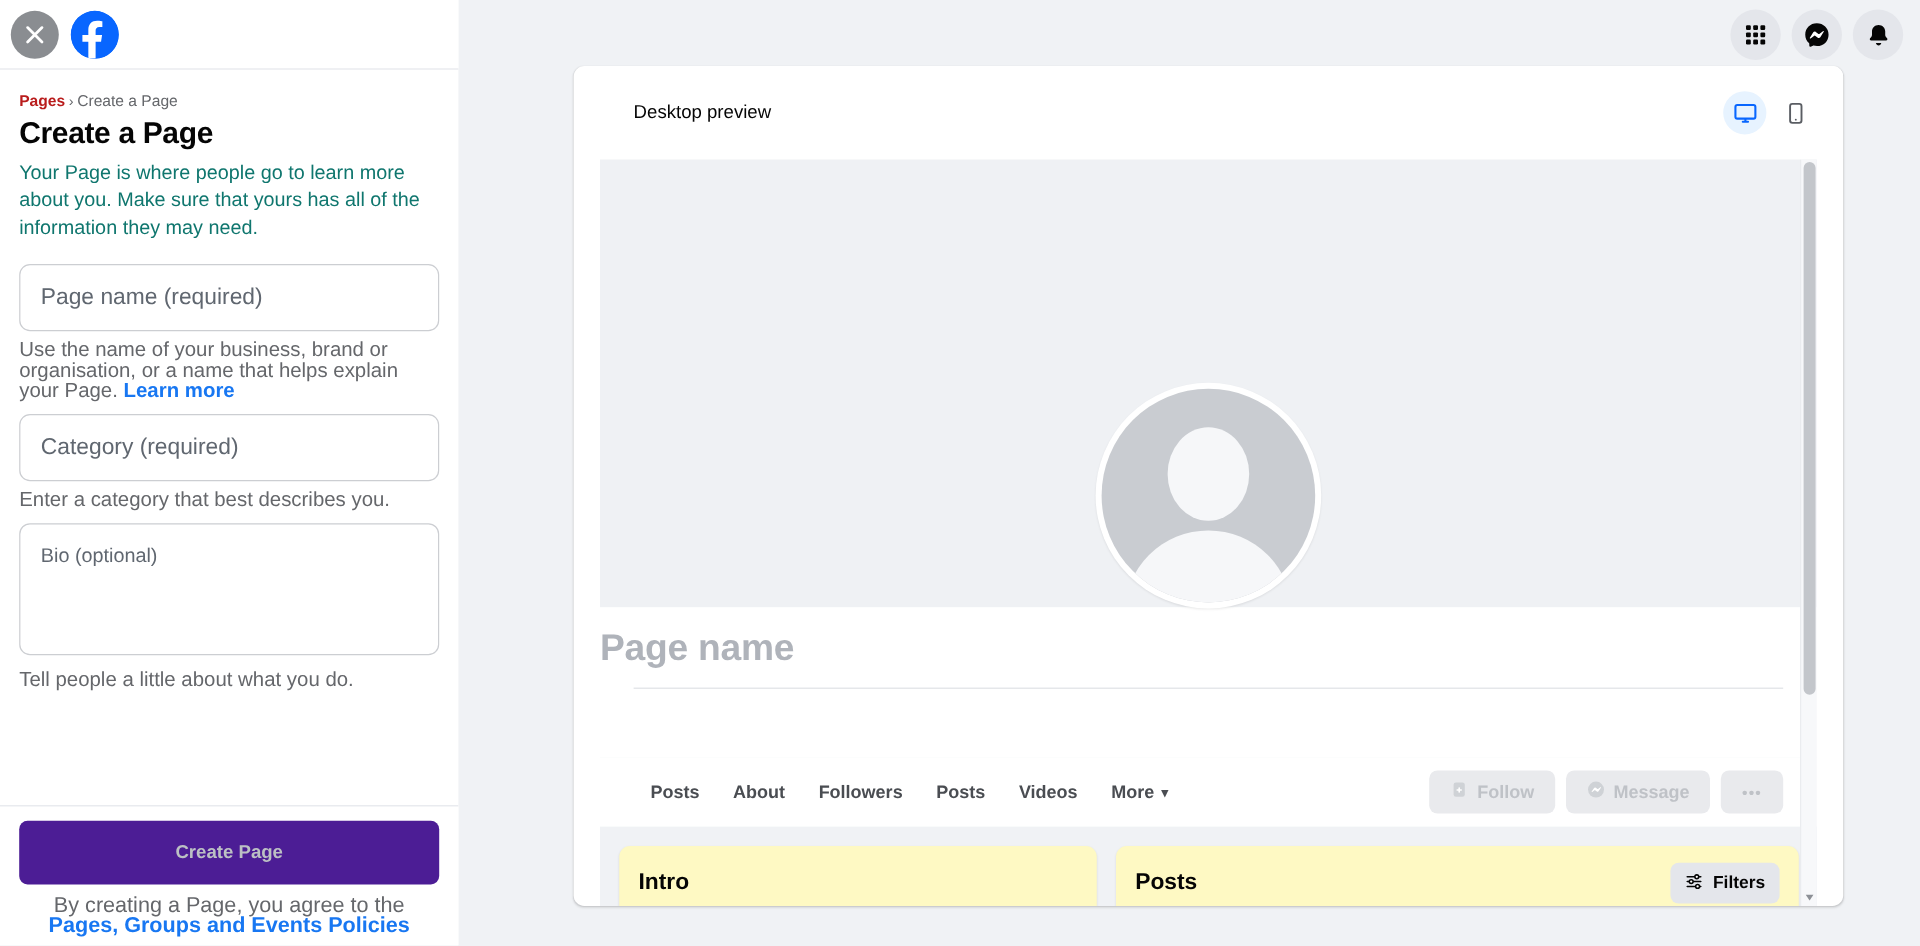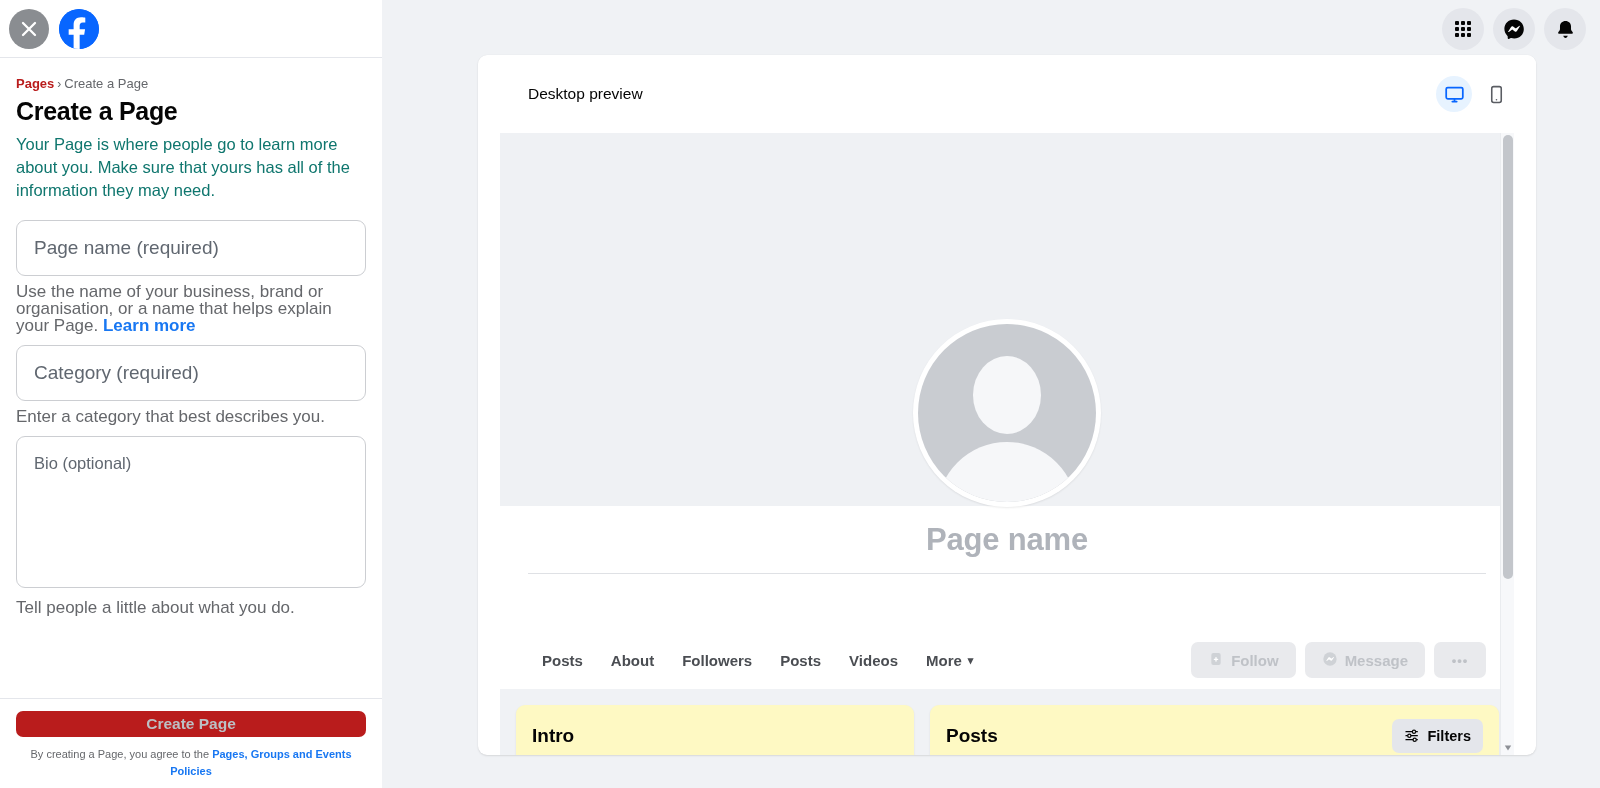--- a/index.html
+++ b/index.html
@@ -117,21 +117,21 @@
     font-family: "Liberation Sans", sans-serif;
     font-size: 19px;
     color: #050505;
     padding: 0 17px;
     outline: none;
   }
   .field-input::placeholder { color: #606770; opacity: 1; }
 
   .field-textarea {
     width: 100%;
-    height: 152px;
+    height: 110px;
     border: 1px solid #ccced2;
     border-radius: 9px;
     background: #fff;
     font-family: "Liberation Sans", sans-serif;
     font-size: 16.5px;
     color: #050505;
     padding: 17px;
     outline: none;
     resize: none;
   }
@@ -152,33 +152,33 @@
 
   #sidebar-footer {
     flex: 0 0 auto;
     border-top: 1px solid #e4e6eb;
     padding: 12px 16px 8px 16px;
     background: #fff;
   }
 
   #create-page-btn {
     width: 100%;
-    height: 26px;
+    height: 53px;
     border: none;
     border-radius: 7px;
-    background: #b91c1c;
+    background: #4c1d95;
     color: #bcc0c4;
     font-family: "Liberation Sans", sans-serif;
     font-size: 15.5px;
     font-weight: 600;
     cursor: default;
   }
 
   #legal-text {
-    font-size: 11px;
+    font-size: 18px;
     line-height: 17px;
     color: #65676b;
     text-align: center;
     margin-top: 9px;
   }
 
   
   #main {
     position: relative;
     flex: 1 1 auto;
@@ -308,21 +308,20 @@
     height: 120px;
     border-radius: 70px 70px 0 0;
     background: #f6f7f9;
   }
 
   #preview-page-name {
     position: absolute;
     left: 0;
     right: 0;
     top: 16px;
-    text-align: center;
     font-size: 31px;
     font-weight: 700;
     color: #afb3ba;
     letter-spacing: -0.2px;
   }
 
   #nav-divider {
     position: absolute;
     left: 28px;
     right: 28px;

